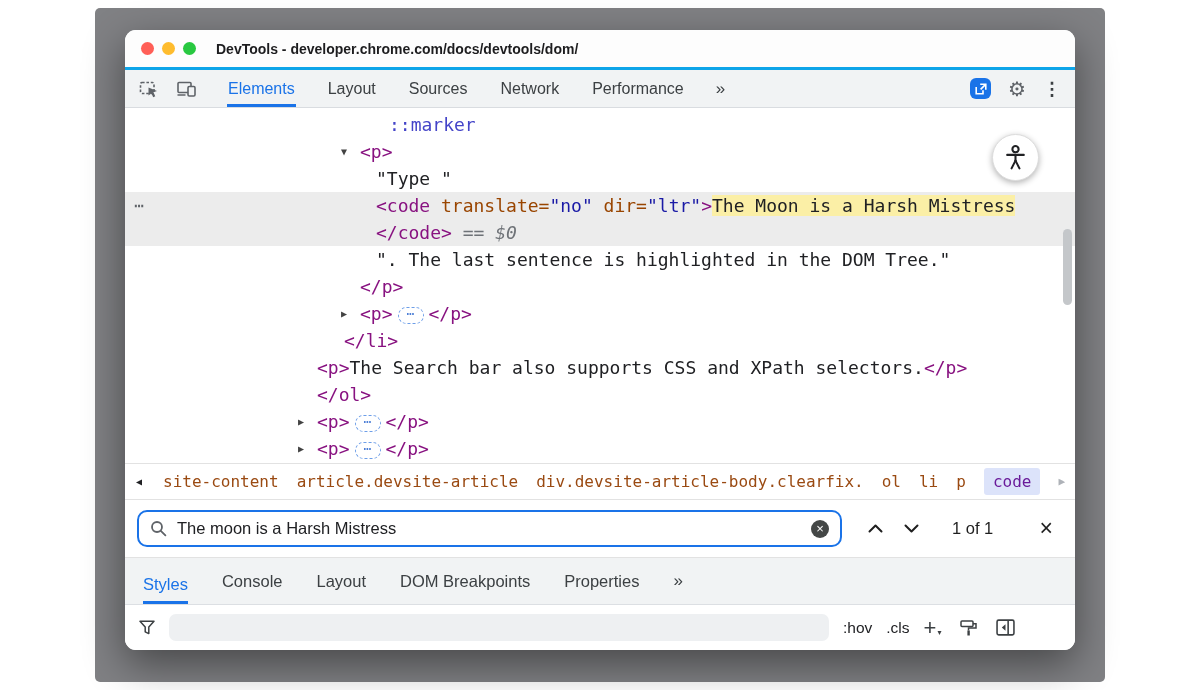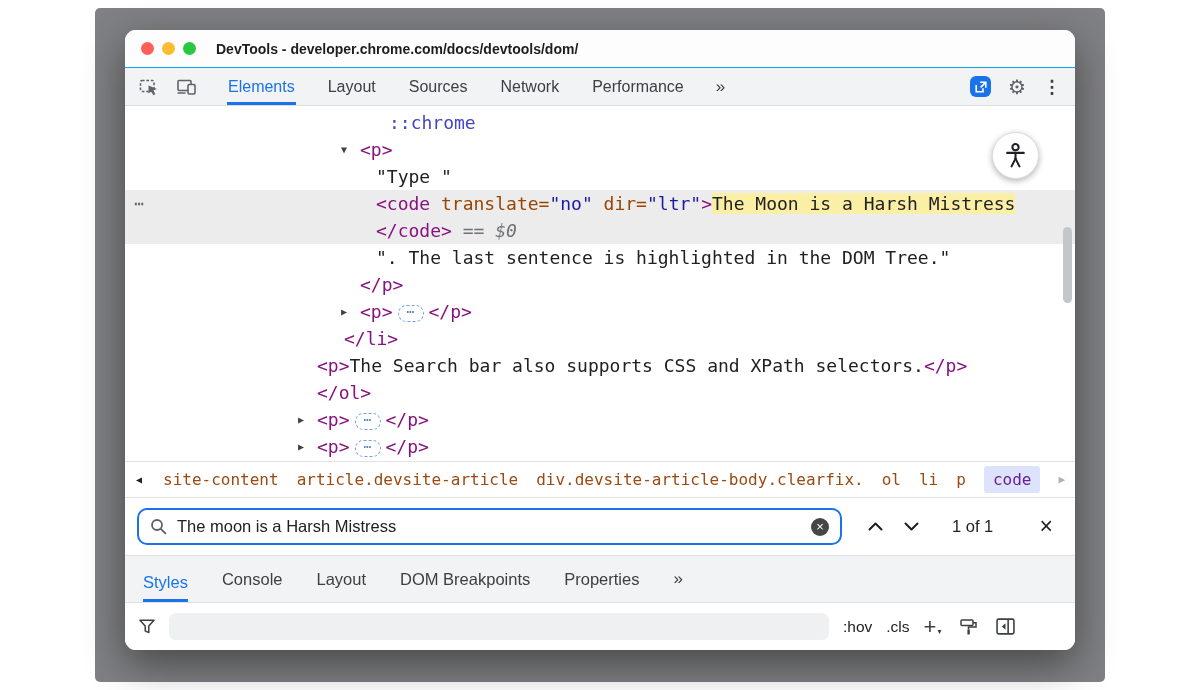--- a/index.html
+++ b/index.html
@@ -6,21 +6,21 @@
   body{width:1200px;height:690px;background:#ffffff;position:relative;overflow:hidden;
        font-family:"Liberation Sans",sans-serif;-webkit-font-smoothing:antialiased;}
 
   .stage{position:absolute;left:95px;top:8px;width:1010px;height:674px;background:#808184;border-radius:5px;}
 
   .window{position:absolute;left:30px;top:22px;width:950px;height:620px;background:#fff;border-radius:11px;
           box-shadow:0 14px 40px rgba(0,0,0,.45);overflow:hidden;display:flex;flex-direction:column;}
 
   
   .titlebar{flex:0 0 37px;display:flex;align-items:center;padding:0 16px;gap:8px;background:#fdfdfd;
-            border-bottom:1px solid #0ea5e9;}
+            border-bottom:3px solid #0ea5e9;}
   .light{width:13px;height:13px;border-radius:50%;}
   .light.red{background:var(--mac-red);}
   .light.yellow{background:var(--mac-yellow);}
   .light.green{background:var(--mac-green);}
   .title{margin-left:12px;font-size:14px;font-weight:bold;color:#1d1d1f;white-space:nowrap;}
 
   
   .toolbar{flex:0 0 37px;background:var(--toolbar-bg);border-bottom:1px solid #d9dce0;display:flex;
            align-items:stretch;padding:0 14px;}
   .tool-icons{display:flex;align-items:center;gap:17px;}
@@ -142,21 +142,21 @@
             <path d="M10.6 1.4 L5.6 6.4" stroke="#fff" stroke-width="1.6"></path>
           </svg>
         </span>
         <span class="gear">⚙</span>
         <span class="kebab">⋮</span>
       </div>
     </div>
 
     <div class="domtree">
       <div>
-          <div class="tree-line"><span class="line-content" style="padding-left: 264px;"><span class="tok-pseudo">::chrome</span></span></div>
+          <div class="tree-line"><span class="line-content" style="padding-left: 264px;"><span class="tok-pseudo">::marker</span></span></div>
           <div class="tree-line"><span class="arrow" style="left: 216px;">▼</span><span class="line-content" style="padding-left: 235px;"><span class="tok-tag">&lt;p&gt;</span></span></div>
           <div class="tree-line"><span class="line-content" style="padding-left: 251px;"><span class="tok-text">"Type "</span></span></div>
           <div class="tree-line rowbg"><span class="gutter">⋯</span><span class="line-content" style="padding-left: 251px;"><span class="tok-tag">&lt;code</span><span class="tok-attr"> translate=</span><span class="tok-value">"no"</span><span class="tok-attr"> dir=</span><span class="tok-value">"ltr"</span><span class="tok-tag">&gt;</span><span class="tok-hl">The Moon is a Harsh Mistress</span></span></div>
           <div class="tree-line rowbg"><span class="line-content" style="padding-left: 251px;"><span class="tok-tag">&lt;/code&gt;</span><span class="tok-meta"> == $0</span></span></div>
           <div class="tree-line"><span class="line-content" style="padding-left: 251px;"><span class="tok-text">". The last sentence is highlighted in the DOM Tree."</span></span></div>
           <div class="tree-line"><span class="line-content" style="padding-left: 235px;"><span class="tok-tag">&lt;/p&gt;</span></span></div>
           <div class="tree-line"><span class="arrow" style="left: 216px;">▶</span><span class="line-content" style="padding-left: 235px;"><span class="tok-tag">&lt;p&gt;</span><span class="pill">⋯</span><span class="tok-tag">&lt;/p&gt;</span></span></div>
           <div class="tree-line"><span class="line-content" style="padding-left: 219px;"><span class="tok-tag">&lt;/li&gt;</span></span></div>
           <div class="tree-line"><span class="line-content" style="padding-left: 192px;"><span class="tok-tag">&lt;p&gt;</span><span class="tok-text">The Search bar also supports CSS and XPath selectors.</span><span class="tok-tag">&lt;/p&gt;</span></span></div>
           <div class="tree-line"><span class="line-content" style="padding-left: 192px;"><span class="tok-tag">&lt;/ol&gt;</span></span></div>

